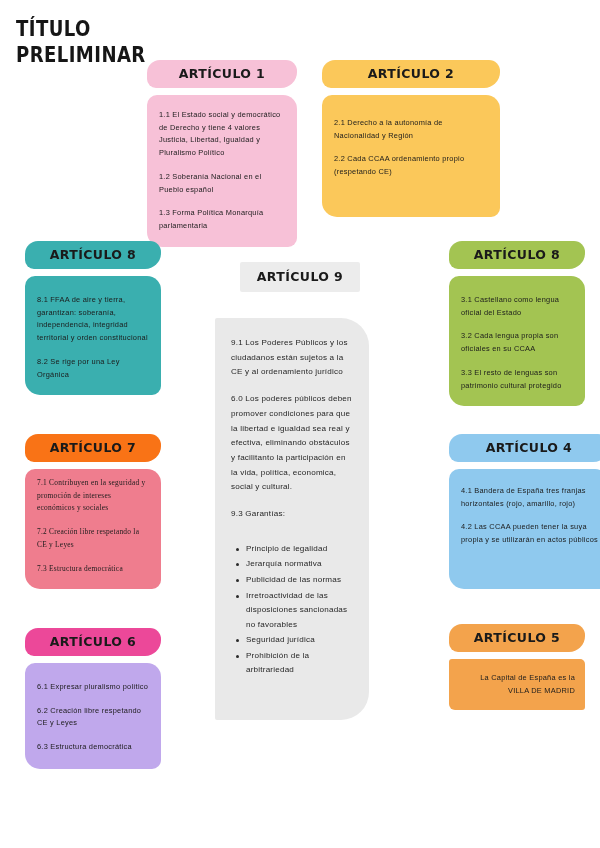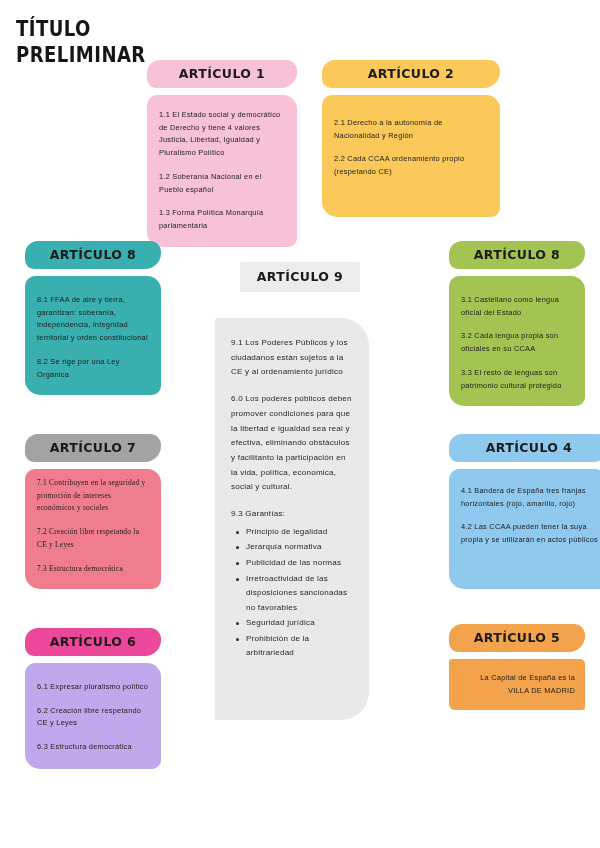--- a/index.html
+++ b/index.html
@@ -164,21 +164,21 @@
   <div class="card" style="left:449px; top:241px; width:136px;">
     <div class="card-header rough-a" style="background:#a3c452;">ARTÍCULO 8</div>
     <div class="card-body rough-b" style="background:#a3c452; min-height:118px; padding-top:18px;">
       <p class="clause">3.1 Castellano como lengua oficial del Estado</p>
       <p class="clause">3.2 Cada lengua propia son oficiales en su CCAA</p>
       <p class="clause">3.3 El resto de lenguas son patrimonio cultural protegido</p>
     </div>
   </div>
 
   <div class="card" style="left:25px; top:434px; width:136px;">
-    <div class="card-header rough-a" style="background:#a3a3a3;">ARTÍCULO 7</div>
+    <div class="card-header rough-a" style="background:#f97316;">ARTÍCULO 7</div>
     <div class="card-body rough-b" style="background:#ef7d8e; min-height:120px; padding-top:8px;font-family:Liberation Serif, serif;">
       <p class="clause">7.1 Contribuyen en la seguridad y promoción de intereses económicos y sociales</p>
       <p class="clause">7.2 Creación libre respetando la CE y Leyes</p>
       <p class="clause">7.3 Estructura democrática</p>
     </div>
   </div>
 
   <div class="card" style="left:449px; top:434px; width:160px;">
     <div class="card-header rough-a" style="background:#8fc9ee;">ARTÍCULO 4</div>
     <div class="card-body rough-b" style="background:#8fc9ee; min-height:120px; padding-top:16px;">
@@ -200,21 +200,21 @@
     <div class="card-header rough-a" style="background:#f3a34c;">ARTÍCULO 5</div>
     <div class="card-body" style="background:#f3a34c; min-height:36px; padding:13px 10px; border-radius:3px 5px 3px 6px; text-align:right;">
       <p class="clause">La Capital de España es la VILLA DE MADRID</p>
     </div>
   </div>
 
   <div class="a9-header">ARTÍCULO 9</div>
   <div class="a9-body">
     <p class="clause">9.1 Los Poderes Públicos y los ciudadanos están sujetos a la CE y al ordenamiento jurídico</p>
     <p class="clause">6.0 Los poderes públicos deben promover condiciones para que la libertad e igualdad sea real y efectiva, eliminando obstáculos y facilitanto la participación en la vida, política, economica, social y cultural.</p>
-    <p class="clause" style="margin-bottom:3px;">9.3 Garantías:</p>
+    <p class="clause" style="margin-bottom:20px;">9.3 Garantías:</p>
     <ul class="a9-list">
       <li>Principio de legalidad</li>
       <li>Jerarquía normativa</li>
       <li>Publicidad de las normas</li>
       <li>Irretroactividad de las disposiciones sancionadas no favorables</li>
       <li>Seguridad jurídica</li>
       <li>Prohibición de la arbitrariedad</li>
     </ul>
   </div>
 

